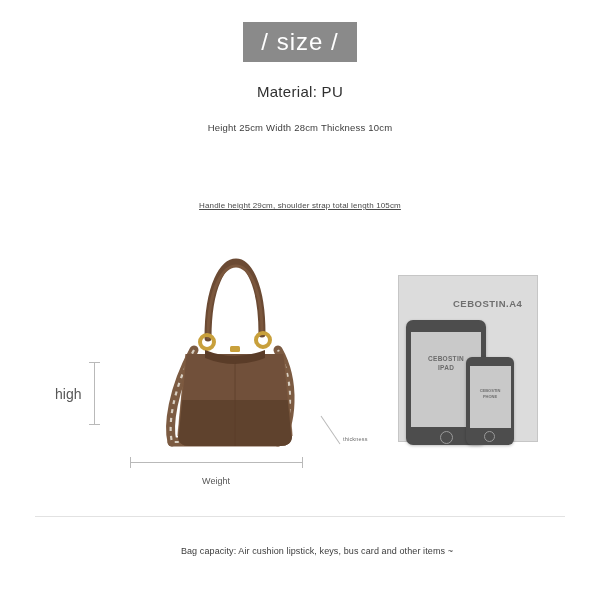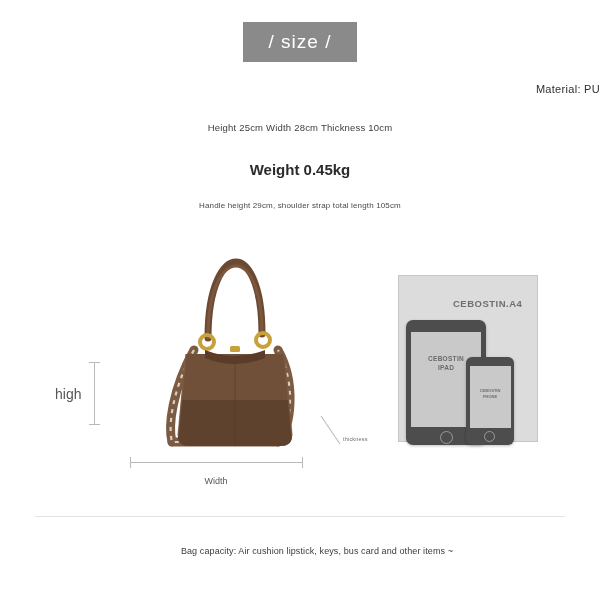--- a/index.html
+++ b/index.html
@@ -28,32 +28,32 @@
     top: 22px;
     width: 114px;
     height: 40px;
     background: #8a8a8a;
     display: flex;
     align-items: center;
     justify-content: center;
   }
   .size-badge .txt {
     color: #ffffff;
-    font-size: 19px;
+    font-size: 24px;
     letter-spacing: 1px;
     font-weight: 400;
   }
 
   .material {
     position: absolute;
     left: 0;
     top: 83px;
     width: 600px;
-    text-align: right;
-    font-size: 11px;
+    text-align: center;
+    font-size: 15px;
     color: #2f2f2f;
     letter-spacing: .3px;
   }
   .dims {
     position: absolute;
     left: 0;
     top: 122px;
     width: 600px;
     text-align: center;
     font-size: 9.5px;
@@ -72,20 +72,21 @@
   }
   .handle {
     position: absolute;
     left: 0;
     top: 201px;
     width: 600px;
     text-align: center;
     font-size: 8px;
     color: #4a4a4a;
     letter-spacing: .15px;
+    text-decoration: underline;
   }
 
   
   .v-line {
     position: absolute;
     left: 94px;
     top: 362px;
     width: 1px;
     height: 62px;
     background: #b9b9b9;
@@ -292,21 +293,20 @@
 <body>
 
 <div class="page">
 
   <div class="size-badge">
     <span class="txt">/ size /</span>
   </div>
 
   <div class="material">Material: PU</div>
   <div class="dims">Height 25cm Width 28cm Thickness 10cm</div>
-  <div class="weight">Weight 0.45kg</div>
   <div class="handle">Handle height 29cm, shoulder strap total length 105cm</div>
 
   <div class="bag">
     <svg width="180" height="210" viewBox="0 0 180 210" xmlns="http://www.w3.org/2000/svg">
 
       <path d="M58 88 C 58 34, 74 12, 86 12 C 98 12, 112 34, 112 84" fill="none" stroke="#6b4a33" stroke-width="7" stroke-linecap="round"></path>
       <path d="M58 88 C 58 36, 74 16, 86 16 C 98 16, 112 36, 112 84" fill="none" stroke="#7b573d" stroke-width="3" stroke-linecap="round"></path>
 
       <circle cx="57" cy="92" r="7" fill="none" stroke="#c8a03c" stroke-width="4"></circle>
       <circle cx="113" cy="90" r="7" fill="none" stroke="#c8a03c" stroke-width="4"></circle>
@@ -333,21 +333,21 @@
   </div>
 
   <div class="v-line"></div>
   <div class="v-cap-top"></div>
   <div class="v-cap-bot"></div>
   <div class="label-high">high</div>
 
   <div class="h-line"></div>
   <div class="h-cap-l"></div>
   <div class="h-cap-r"></div>
-  <div class="label-width">Width</div>
+  <div class="label-width">Weight</div>
 
   <div class="diag-line"></div>
   <div class="label-thickness">thickness</div>
 
   <div class="devices">
     <div class="a4">
       <div class="a4-label">CEBOSTIN.A4</div>
     </div>
     <div class="ipad">
       <div class="ipad-screen">

